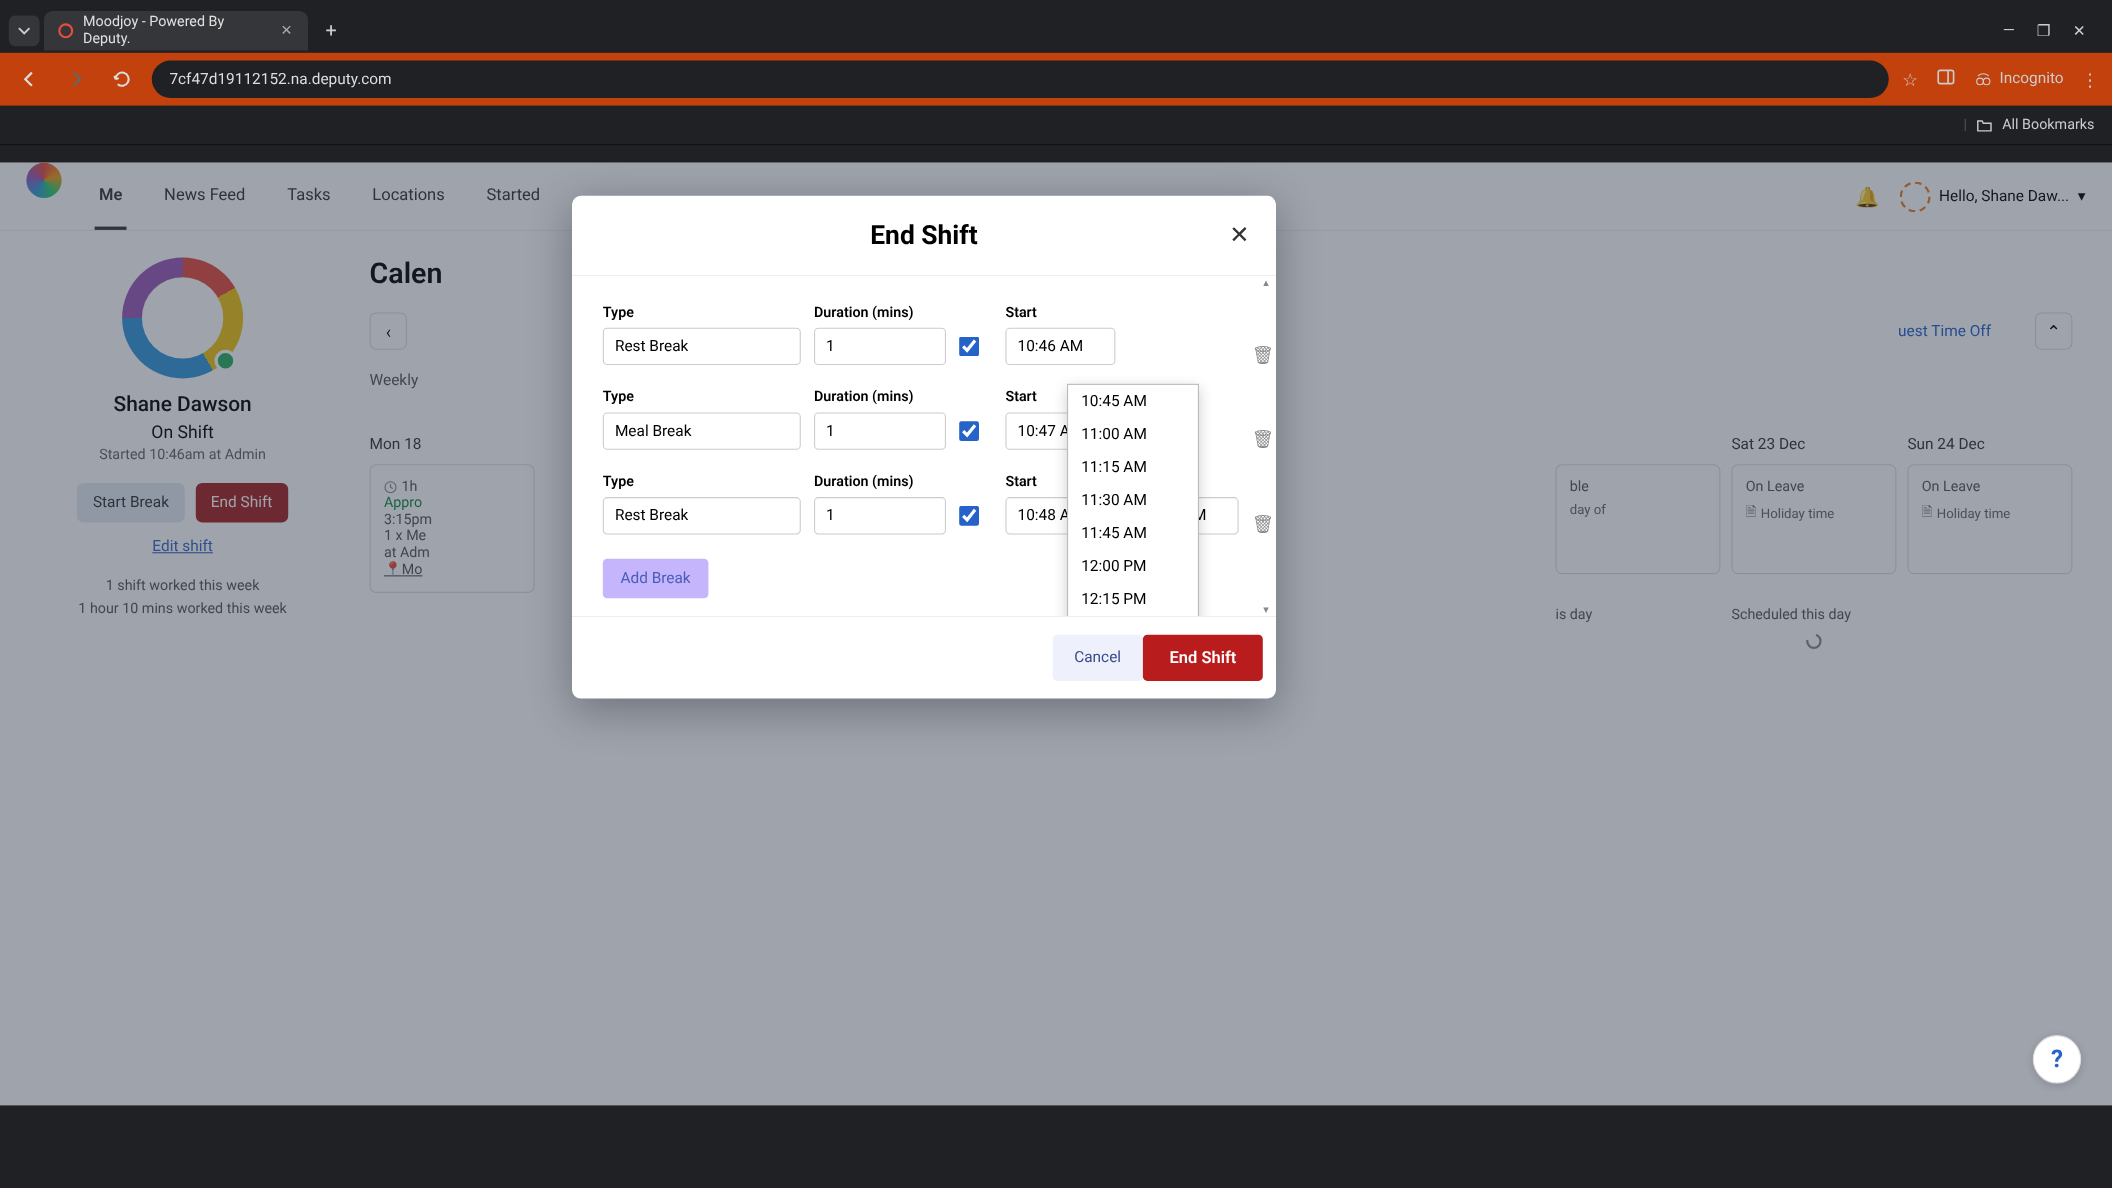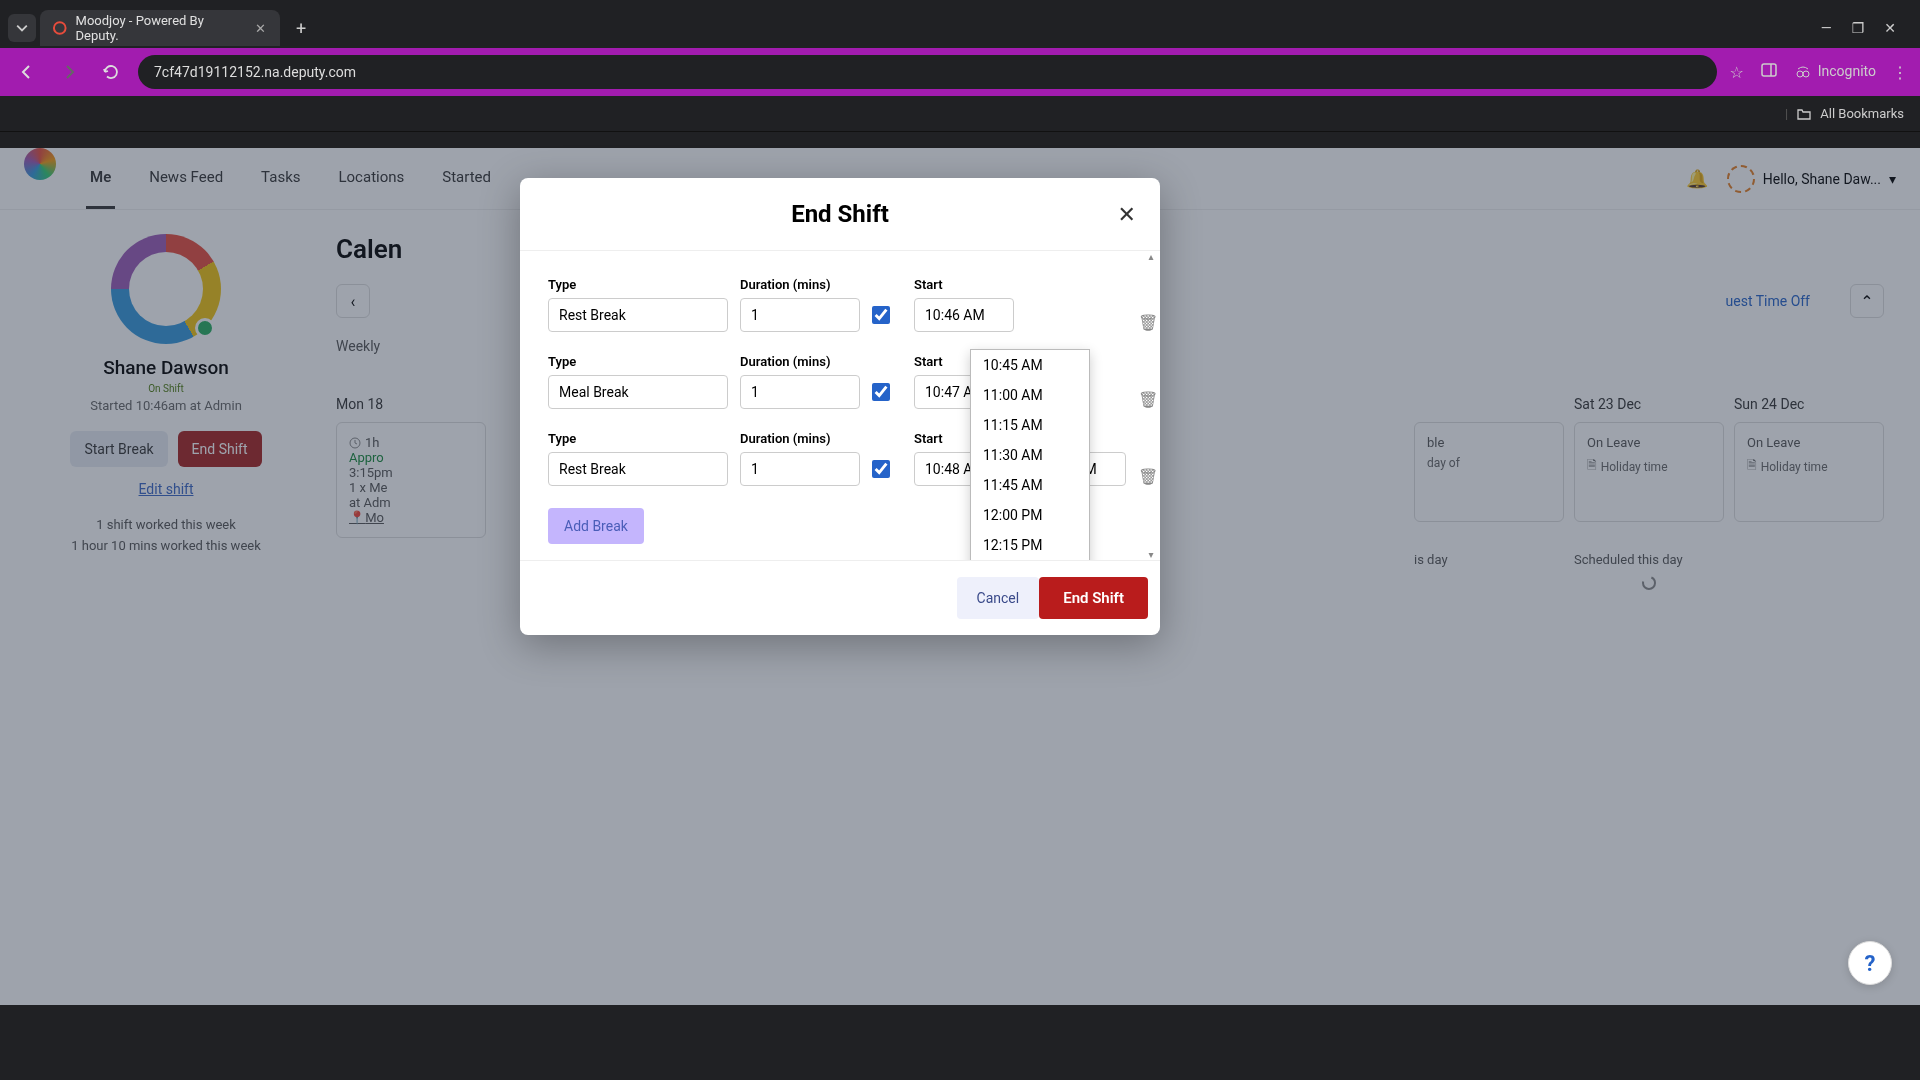--- a/index.html
+++ b/index.html
@@ -8,21 +8,21 @@
 
 .browser-chrome { background: #202124; height: 148px; }
 .tab-bar { display: flex; align-items: center; height: 48px; padding: 8px 8px 0; gap: 4px; }
 .tab-menu { width: 28px; height: 28px; background: #35363a; border-radius: 6px; display: flex; align-items: center; justify-content: center; color: #ccc; cursor: pointer; }
 .tab { background: #35363a; height: 36px; border-radius: 8px 8px 0 0; display: flex; align-items: center; padding: 0 12px; gap: 8px; width: 240px; color: #e0e0e0; font-size: 13px; }
 .tab-favicon { width: 16px; height: 16px; }
 .tab-close { color: #aaa; cursor: pointer; padding: 2px; }
 .new-tab { color: #ccc; padding: 6px; cursor: pointer; font-size: 18px; margin-left: 6px; }
 .window-controls { margin-left: auto; display: flex; gap: 20px; color: #ccc; padding-right: 16px; }
 .window-controls span { cursor: pointer; font-size: 14px; }
-.addr-bar { background: #a21caf; height: 48px; display: flex; align-items: center; padding: 0 12px; gap: 12px; }
+.addr-bar { background: #c2410c; height: 48px; display: flex; align-items: center; padding: 0 12px; gap: 12px; }
 .nav-btn { color: #ccc; cursor: pointer; padding: 6px; display: flex; align-items: center; }
 .nav-btn.disabled { color: #666; }
 .url-box { flex: 1; background: #202124; border-radius: 20px; height: 34px; display: flex; align-items: center; padding: 0 16px; color: #ddd; font-size: 14px; min-width: 0; }
 .addr-right { display: flex; align-items: center; gap: 16px; color: #ccc; }
 .incognito-badge { display: flex; align-items: flex-start; gap: 6px; font-size: 14px; }
 .bookmarks-bar { height: 36px; display: flex; align-items: center; justify-content: flex-end; padding: 0 16px; color: #ccc; font-size: 13px; gap: 8px; border-bottom: 1px solid #111; }
 .bookmarks-bar .sep { color: #555; }
 
 
 .page { background: #fff; height: calc(1005px - 148px); position: relative; }
@@ -37,21 +37,21 @@
 .user-chip { display: flex; align-items: center; gap: 8px; font-size: 14px; }
 .avatar-ring { width: 28px; height: 28px; border-radius: 50%; border: 2px dashed #e67e22; }
 
 .content { display: flex; padding: 24px 36px; gap: 40px; }
 .sidebar { width: 260px; text-align: center; }
 .big-avatar { width: 110px; height: 110px; margin: 0 auto 12px; position: relative; }
 .avatar-swirl { width: 100%; height: 100%; border-radius: 50%; background: conic-gradient(#e74c3c 0 60deg, #f1c40f 60deg 150deg, #3498db 150deg 270deg, #9b59b6 270deg 360deg); position: relative; }
 .avatar-swirl::after { content:''; position:absolute; inset:18px; background:#fff; border-radius:50%; }
 .presence { position: absolute; right: 6px; bottom: 6px; width: 20px; height: 20px; background: #27ae60; border-radius: 50%; border: 3px solid #fff; }
 .username { font-size: 19px; font-weight: 500; margin-bottom: 4px; }
-.status { color: #4d7c0f; font-size: 10px; margin-bottom: 4px; }
+.status { color: #000000; font-size: 16px; margin-bottom: 4px; }
 .substatus { color: #666; font-size: 13px; margin-bottom: 18px; }
 .btn-row { display: flex; gap: 10px; justify-content: center; margin-bottom: 14px; }
 .btn { padding: 10px 14px; border-radius: 6px; font-size: 14px; border: none; cursor: pointer; }
 .btn-light { background: #e8ecf3; color: #333; }
 .btn-danger { background: #a62220; color: #fff; }
 .link { color: #3a66c5; font-size: 14px; cursor: pointer; margin-bottom: 20px; display: block; text-decoration: underline; }
 .stat { color: #555; font-size: 13px; margin-bottom: 6px; }
 
 .main { flex: 1; }
 .cal-title { font-size: 26px; font-weight: 600; margin-bottom: 20px; }

